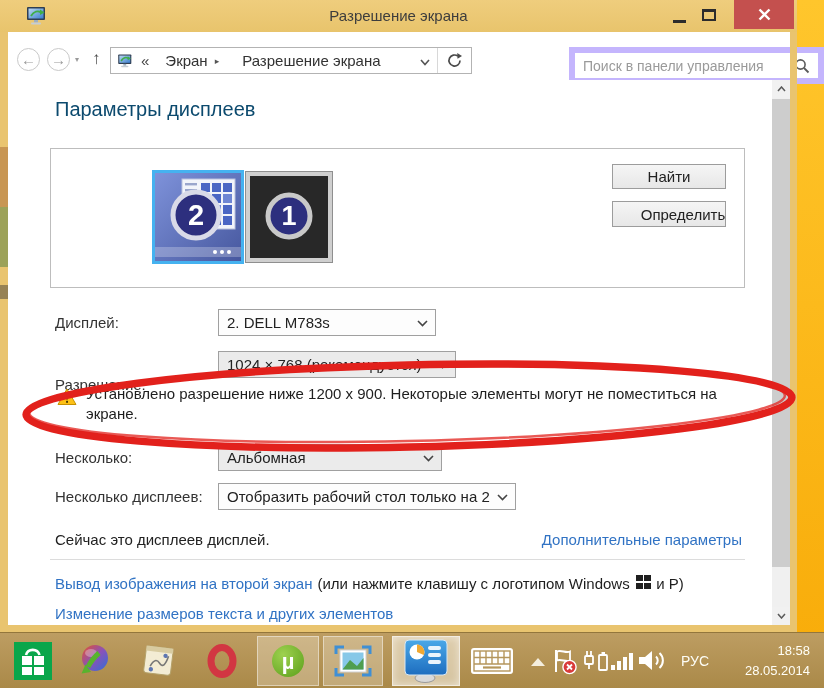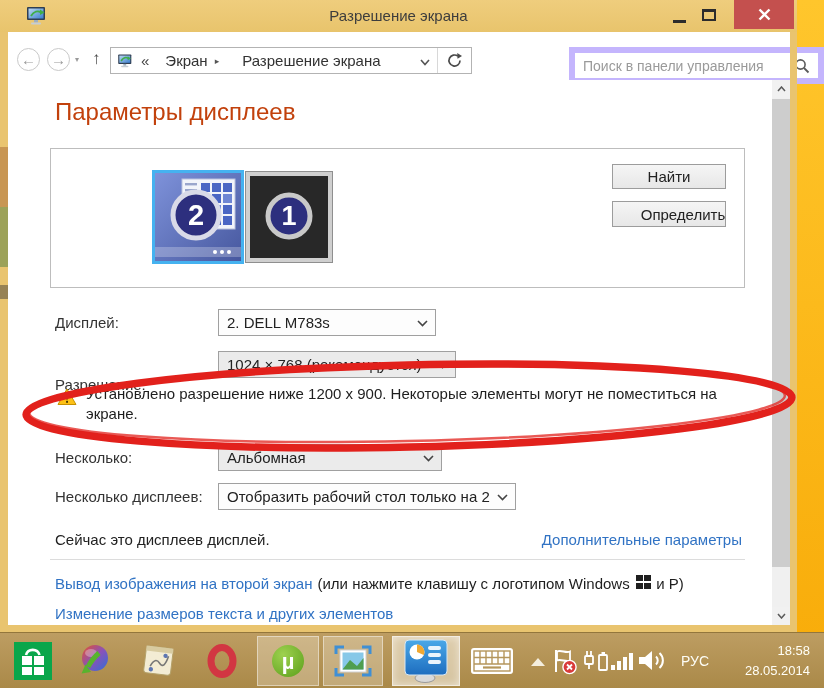--- a/index.html
+++ b/index.html
@@ -44,21 +44,21 @@
   #bc-refresh { width:33px; display:flex; align-items:center; justify-content:center; height:100%; }
   #searchbox { left:517px; top:15px; width:255px; height:37px; border:6px solid #c4b5fd;
                background:#fff; display:flex; align-items:center;margin-left:44px; }
   #search-input { flex:1; border:none; outline:none; font:14px "Liberation Sans",sans-serif;
                   padding-left:8px; color:#333; min-width:0; }
   #search-input::placeholder { color:#9a9a9a; }
   #search-icon { margin:0 8px 0 2px; display:flex; }
 
   
   #content { left:8px; top:80px; width:764px; height:545px; background:#fff; }
-  #heading { left:47px; top:18px; font-size:24px; color:#c2410c; }
+  #heading { left:47px; top:18px; font-size:20px; color:#0c4a6e; }
   #groupbox { left:42px; top:68px; width:695px; height:140px; border:1px solid #bdbdbd; }
   #monitor-2 { left:144px; top:90px; width:92px; height:94px; border:3px solid #45b2f0;
                box-shadow:inset 0 0 0 1px #bfe4fa; background:#5a6fc0; }
   #monitor-1 { left:238px; top:92px; width:86px; height:90px; border:4px solid #cfcfcf;
                box-shadow:0 0 0 1px #8f8f8f; background:#282828; }
   .win-btn { background:linear-gradient(180deg,#f5f5f5,#e7e7e7); border:1px solid #9c9c9c;
              font-size:15px; color:#222; display:flex; align-items:center; justify-content:center; }
   #btn-find { left:604px; top:84px; width:114px; height:25px; }
   #btn-identify { left:604px; top:121px; width:114px; height:26px;padding-left:28px; }
   .form-label { left:47px; font-size:15px; color:#333; }

